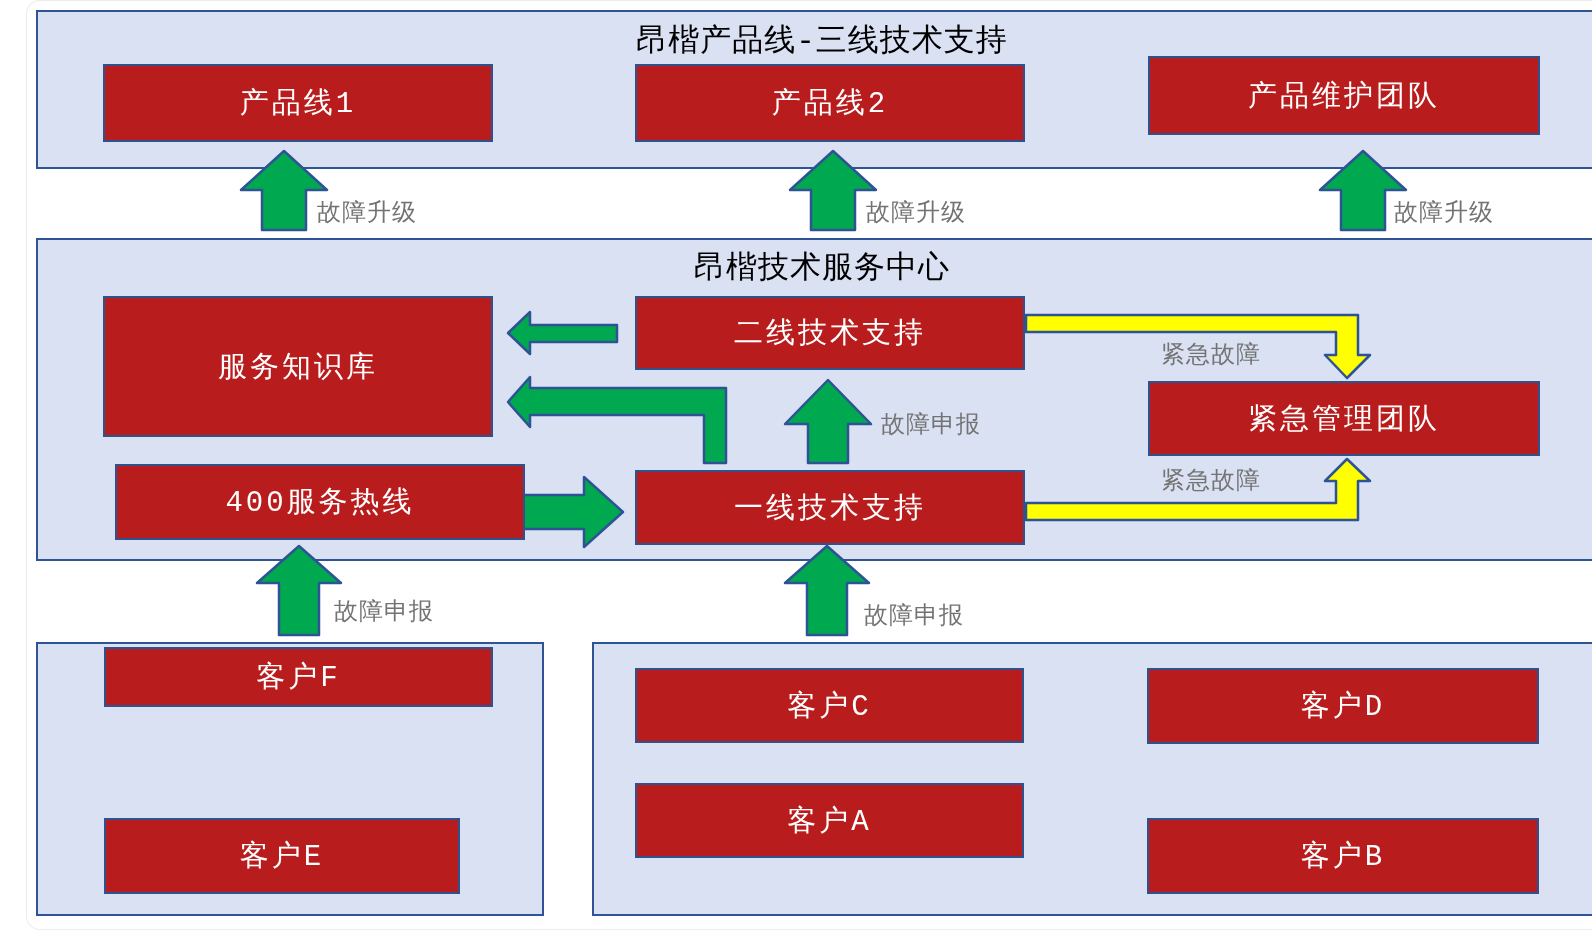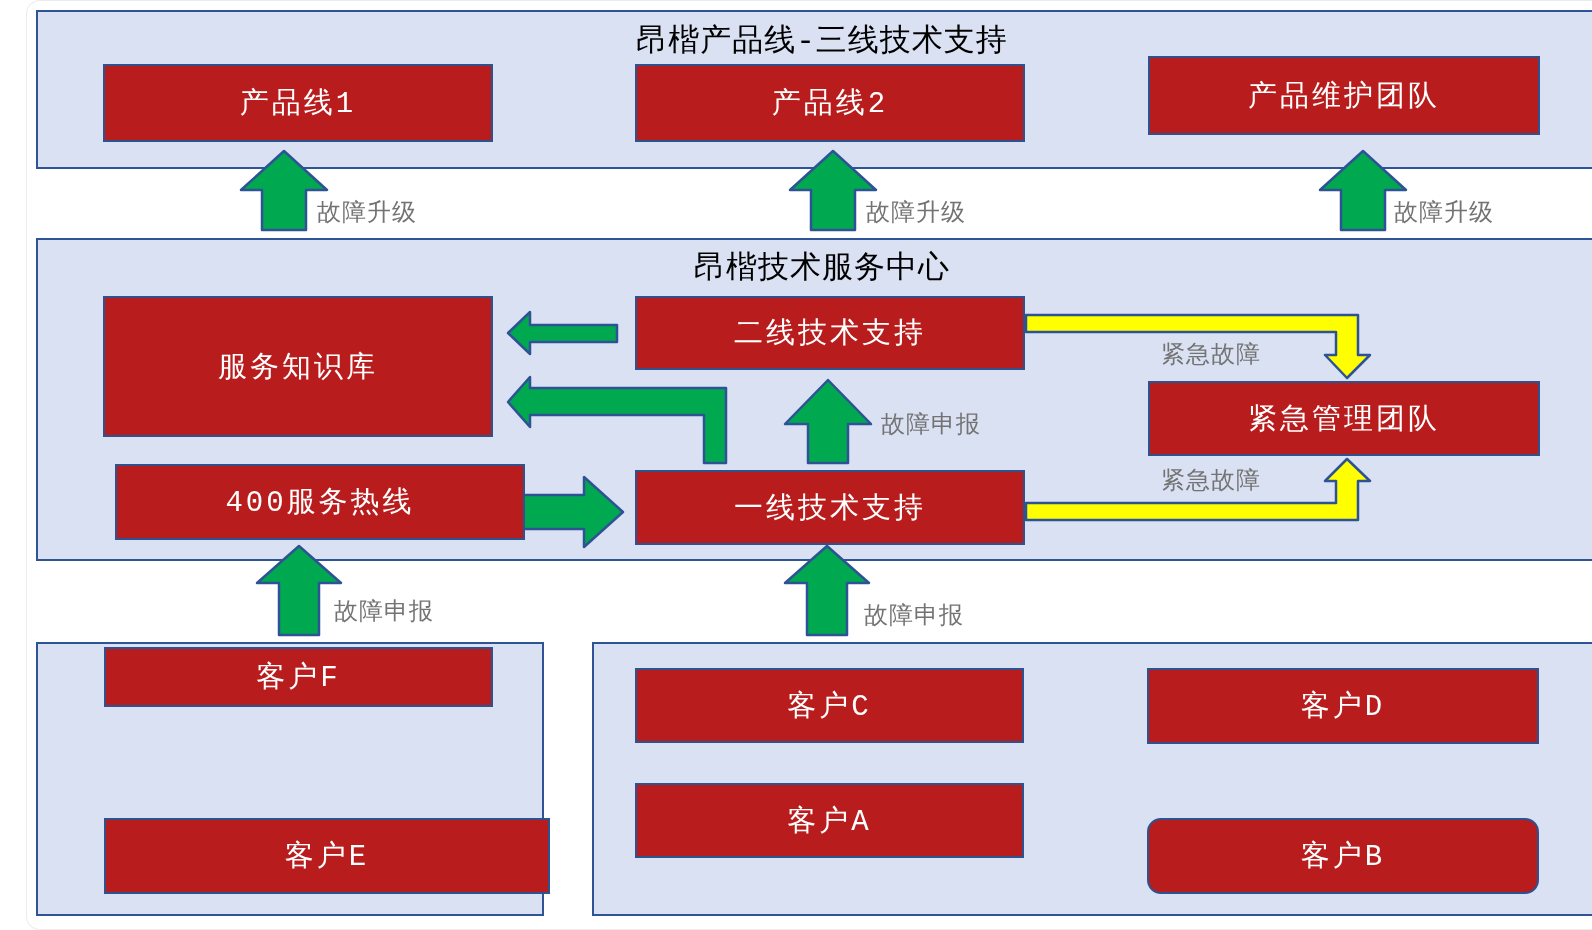--- a/index.html
+++ b/index.html
@@ -94,26 +94,26 @@
   <div class="node" style="left:609px;top:64px;width:390px;height:78px;">产品线2</div>
   <div class="node" style="left:1122px;top:56px;width:392px;height:79px;">产品维护团队</div>
 
   <div class="node" style="left:77px;top:296px;width:390px;height:141px;">服务知识库</div>
   <div class="node" style="left:89px;top:464px;width:410px;height:76px;">400服务热线</div>
   <div class="node" style="left:609px;top:296px;width:390px;height:74px;">二线技术支持</div>
   <div class="node" style="left:609px;top:470px;width:390px;height:75px;">一线技术支持</div>
   <div class="node" style="left:1122px;top:381px;width:392px;height:75px;">紧急管理团队</div>
 
   <div class="node" style="left:78px;top:647px;width:389px;height:60px;">客户F</div>
-  <div class="node" style="left:78px;top:818px;width:446px;height:76px;">客户E</div>
+  <div class="node" style="left:78px;top:818px;width:356px;height:76px;">客户E</div>
 
   <div class="node" style="left:609px;top:668px;width:389px;height:75px;">客户C</div>
   <div class="node" style="left:1121px;top:668px;width:392px;height:76px;">客户D</div>
   <div class="node" style="left:609px;top:783px;width:389px;height:75px;">客户A</div>
-  <div class="node" style="left:1121px;top:818px;width:392px;height:76px;border-radius:14px;">客户B</div>
+  <div class="node" style="left:1121px;top:818px;width:392px;height:76px;">客户B</div>
 
   <div class="arrow-label" style="left:291px;top:196px;">故障升级</div>
   <div class="arrow-label" style="left:840px;top:196px;">故障升级</div>
   <div class="arrow-label" style="left:1368px;top:196px;">故障升级</div>
   <div class="arrow-label" style="left:855px;top:408px;">故障申报</div>
   <div class="arrow-label" style="left:1135px;top:338px;">紧急故障</div>
   <div class="arrow-label" style="left:1135px;top:464px;">紧急故障</div>
   <div class="arrow-label" style="left:308px;top:595px;">故障申报</div>
   <div class="arrow-label" style="left:838px;top:599px;">故障申报</div>
 

